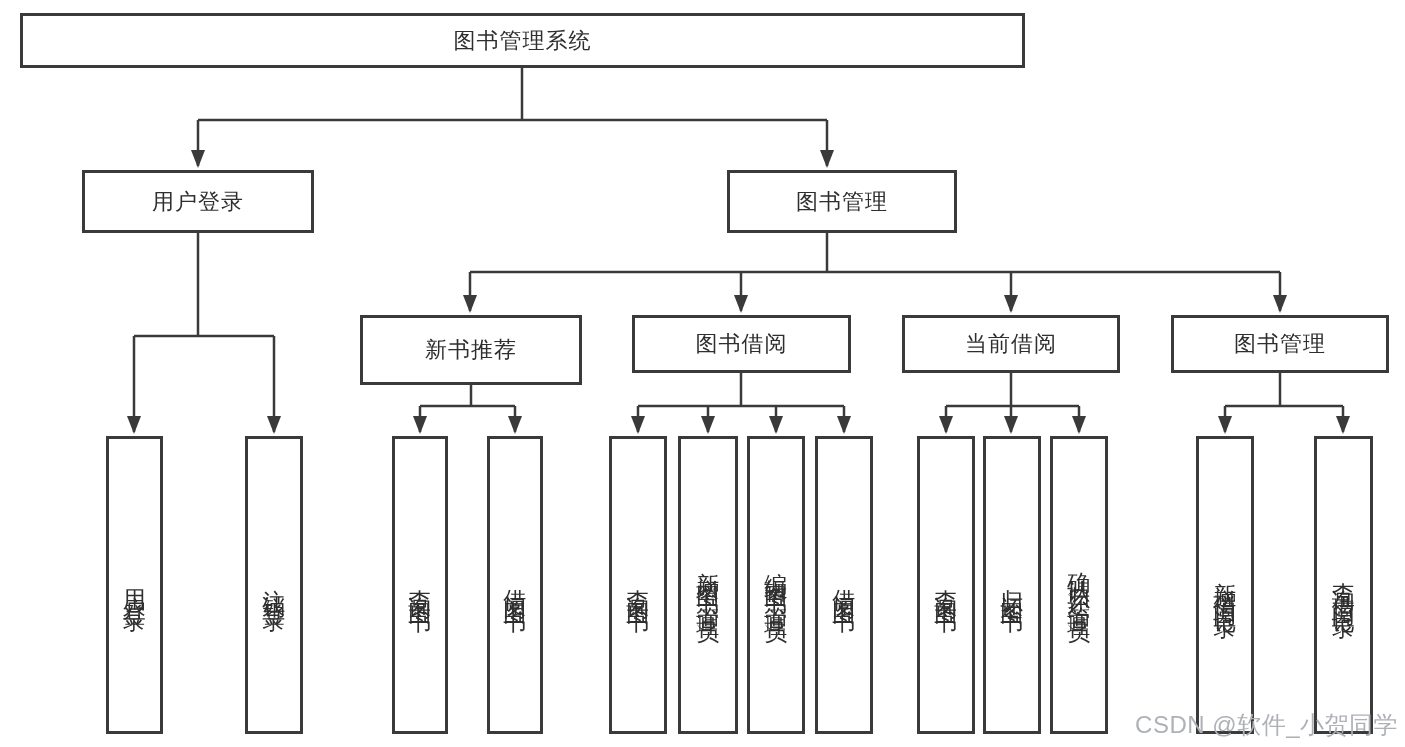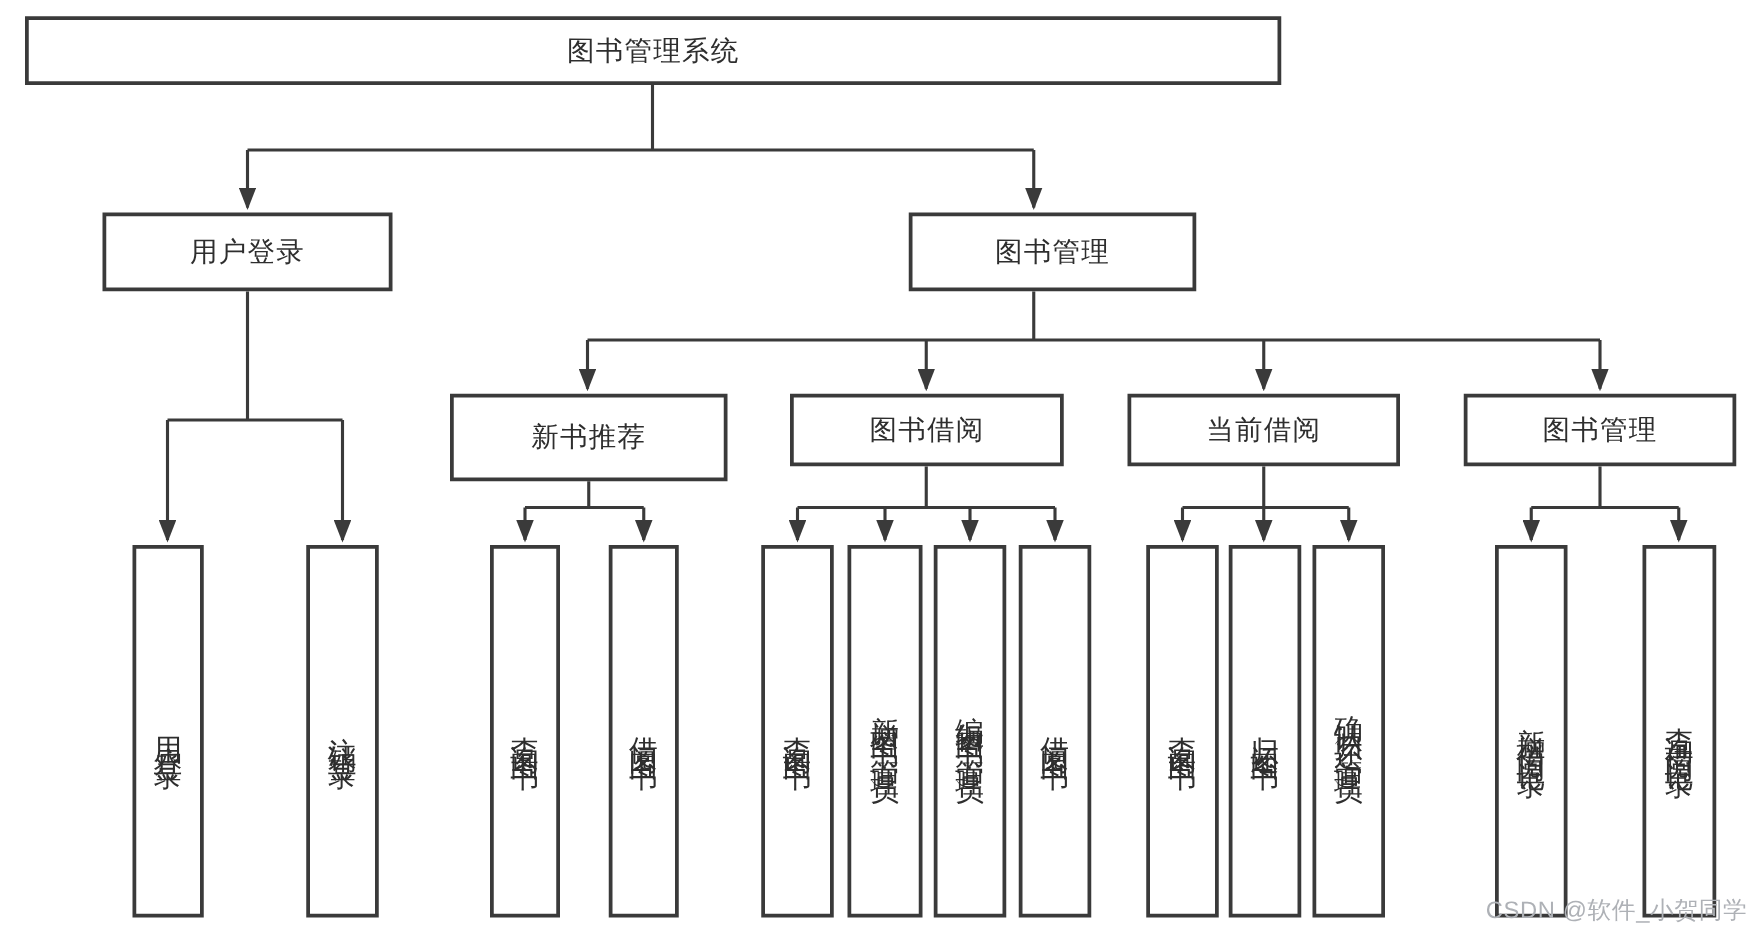--- a/index.html
+++ b/index.html
@@ -42,21 +42,21 @@
     text-orientation: mixed;
     font-size: 23px;
     line-height: 1.15;
     letter-spacing: 7px;
     color: #2e2e2e;
   }
   .watermark {
     position: absolute;
     right: 7px;
     bottom: 6px;
-    font-size: 19px;
+    font-size: 24px;
     color: #aeb1b6;
     letter-spacing: 0.5px;
     z-index: 5;
     white-space: nowrap;
   }
 </style>
 </head>
 <body>
 
 <div class="canvas">

